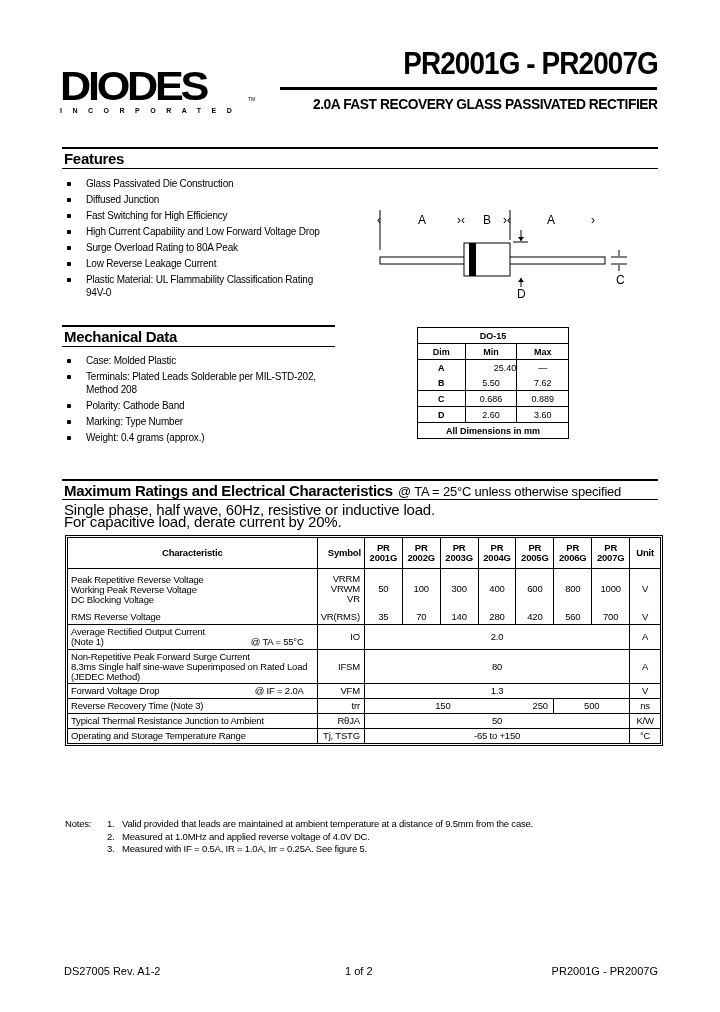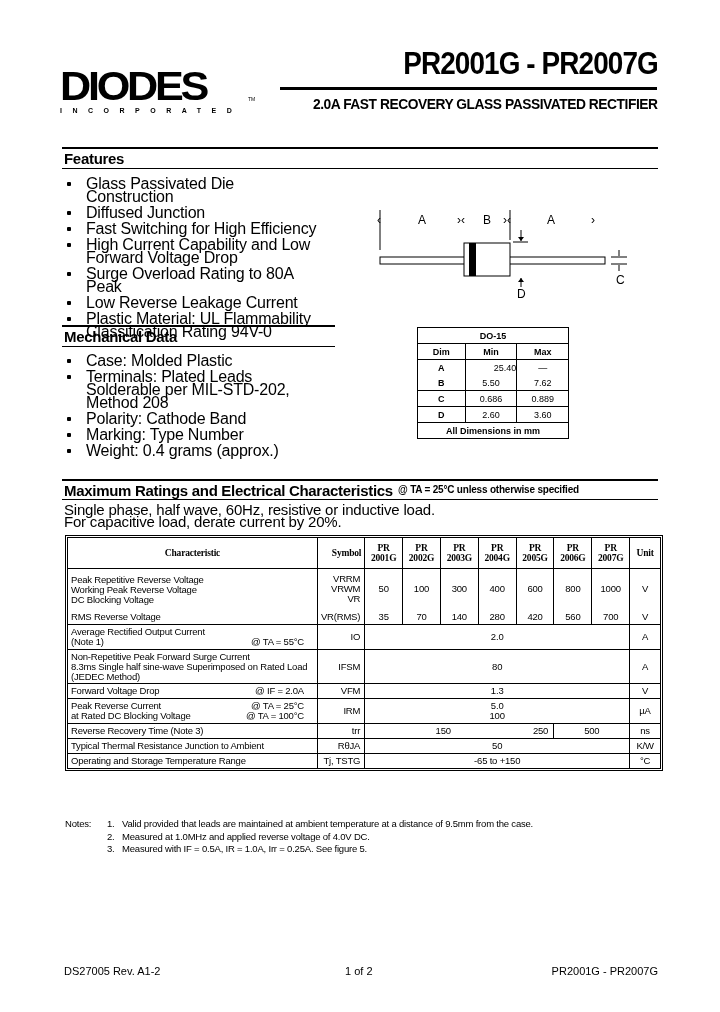--- a/index.html
+++ b/index.html
@@ -10,37 +10,37 @@
   .logo-word { font-family:"Liberation Sans", sans-serif; font-weight:bold; font-size:40px; letter-spacing:-3px; line-height:40px; transform:scaleX(1.08); transform-origin:left; }
   .logo-sub { font-size:7px; font-weight:bold; letter-spacing:10.5px; margin-top:1px; }
   .tm { position:absolute; left:188px; top:30px; font-size:5px; }
   .title { right:62px; top:46px; font-size:31px; font-weight:bold; letter-spacing:-1px; transform:scaleX(0.9); transform-origin:right; white-space:nowrap; }
   .title-rule { left:280px; top:87px; width:377px; height:3px; background:#000; }
   .subtitle { right:62px; top:95px; font-size:15px; font-weight:bold; letter-spacing:-0.5px; transform:scaleX(0.92); transform-origin:right; white-space:nowrap; }
   
   .sec-rule-top { height:2px; background:#000; }
   .sec-rule-bot { height:1px; background:#000; }
   .sec-title { font-size:15px; font-weight:bold; letter-spacing:-0.3px; }
-  ul.blist { list-style:none; margin:0; padding:0; font-size:16px; line-height:13px; }
+  ul.blist { list-style:none; margin:0; padding:0; font-size:10px; line-height:13px; }
   ul.blist li { position:relative; padding-left:22px; margin-bottom:3px; letter-spacing:-0.2px; }
   ul.blist li::before { content:""; position:absolute; left:3px; top:5px; width:4px; height:4px; background:#000; border-radius:1px; }
   
   .diagram { left:375px; top:200px; width:260px; height:100px; }
   .diagram svg text { font-family:"Liberation Sans", sans-serif; font-size:12px; }
   
   table.dim { border-collapse:collapse; font-size:9px; text-align:center; }
   table.dim td { border:1px solid #000; height:15px; padding:0; }
   table.dim .hd { font-weight:bold; }
   
-  .cond { font-size:10px; letter-spacing:-0.2px;font-weight:bold; }
+  .cond { font-size:13px; letter-spacing:-0.2px; }
   .small { font-size:15px; line-height:11px; letter-spacing:-0.2px; }
   .maxtab-wrap { left:65px; top:535px; width:594px; border:1px solid #000; padding:1px; }
   table.mr { width:100%; border-collapse:collapse; font-size:9.5px; letter-spacing:-0.2px; }
   table.mr td { border:1px solid #000; padding:0 3px; vertical-align:middle; line-height:10px; }
-  table.mr .h td { font-weight:bold; text-align:center; height:30px; line-height:10px;font-family:Liberation Serif, serif; }
+  table.mr .h td { font-weight:bold; text-align:center; height:30px; line-height:10px; }
   table.mr .c { text-align:center; }
   table.mr .sym { text-align:right; padding-right:4px; }
   .cond-r { float:right; padding-right:10px; }
   .notes { left:65px; top:818px; font-size:9.5px; line-height:12.5px; letter-spacing:-0.2px; }
   .notes-label { position:absolute; left:0; top:0; }
   .notes ol { margin:0; padding:0 0 0 42px; list-style:none; }
   .notes li { position:relative; padding-left:15px; white-space:nowrap; }
   .notes li .num { position:absolute; left:0; }
   .footer { top:965px; font-size:11px; }
 </style>
@@ -237,32 +237,20 @@
 
     <tr>
       <td style="height:14px;">
         <span>Forward Voltage Drop</span><span class="cond-r">@ IF = 2.0A</span>
       </td>
       <td class="sym">VFM</td>
       <td class="c" colspan="7">1.3</td>
       <td class="c">V</td>
     </tr>
 
-    <tr>
-      <td style="height:24px;">
-        <div><span>Peak Reverse Current</span><span class="cond-r">@ TA =   25°C</span></div>
-        <div><span>at Rated DC Blocking Voltage</span><span class="cond-r">@ TA = 100°C</span></div>
-      </td>
-      <td class="sym">IRM</td>
-      <td class="c" colspan="7">
-        <div>5.0</div>
-        <div>100</div>
-      </td>
-      <td class="c">µA</td>
-    </tr>
 
     <tr>
       <td style="height:14px;">Reverse Recovery Time (Note 3)</td>
       <td class="sym">trr</td>
       <td colspan="5">
         <span style="display:inline-block; width:150px; text-align:center;">150</span><span style="display:inline-block; width:30px; text-align:right;">250</span>
       </td>
       <td class="c" colspan="2">500</td>
       <td class="c">ns</td>
     </tr>

